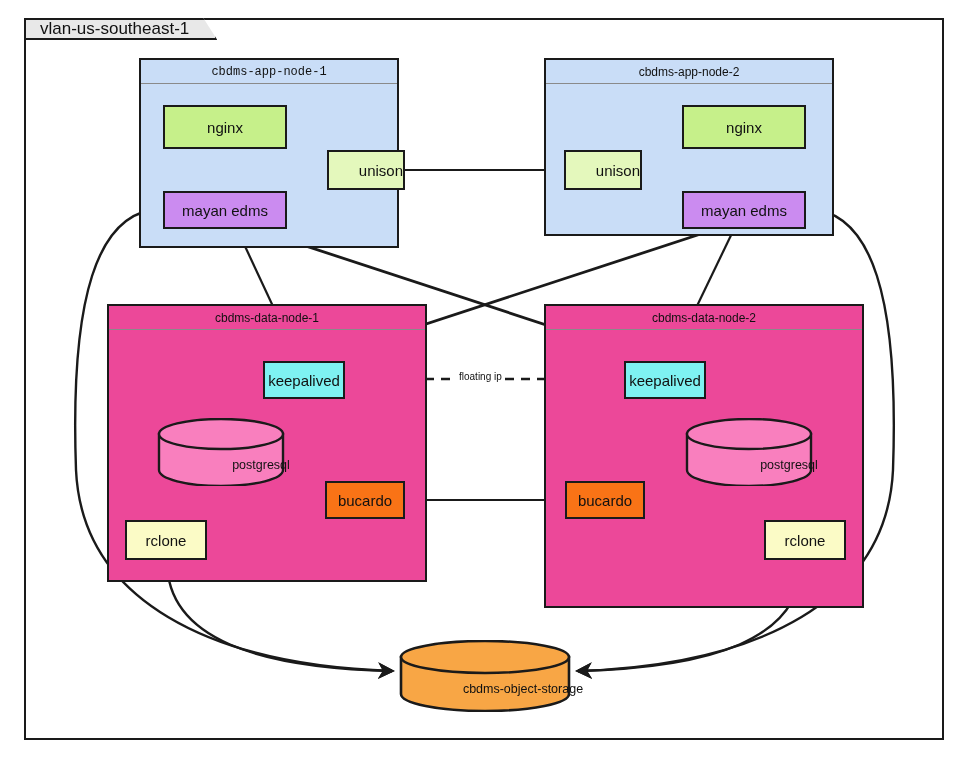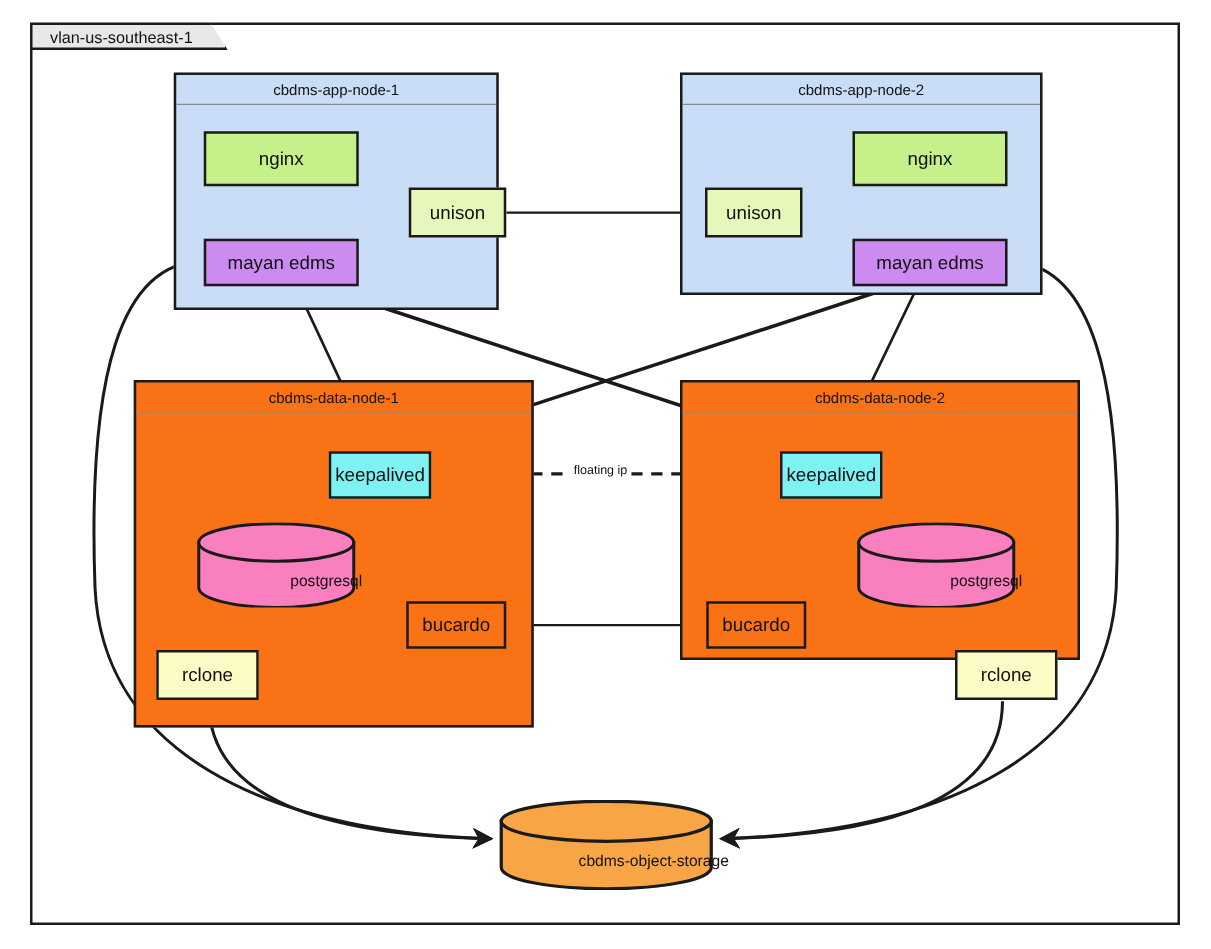--- a/index.html
+++ b/index.html
@@ -41,33 +41,33 @@
     left: 24px;
     top: 18px;
     height: 22px;
     background: #e8e8e8;
     border: 2px solid #1a1a1a;
     border-bottom: 2px solid #1a1a1a;
     box-sizing: border-box;
     display: flex;
     align-items: center;
     padding: 0 26px 0 14px;
-    font-size: 13px;
+    font-size: 17px;
     color: #111111;
     clip-path: polygon(0 0, calc(100% - 14px) 0, 100% 100%, 0 100%);
     white-space: nowrap;
   }
   
   .node-box {
     position: absolute;
     border: 2px solid #1a1a1a;
     box-sizing: border-box;
   }
   .node-app { background: #c9ddf7; }
-  .node-data { background: #f97316; }
+  .node-data { background: #ec4899; }
   .node-title {
     height: 24px;
     line-height: 24px;
     text-align: center;
     font-size: 12px;
     color: #111111;
     border-bottom: 1px solid #8a8a8a;
     box-sizing: border-box;
     white-space: nowrap;
   }
@@ -78,21 +78,21 @@
     box-sizing: border-box;
     display: flex;
     align-items: center;
     justify-content: center;
     font-size: 15px;
     color: #111111;
     text-align: center;
     white-space: nowrap;
   }
   .c-nginx   { background: #c6f08a; }
-  .c-unison  { background: #e4f8bc; }
+  .c-unison  { background: #e4f8bc; justify-content: flex-end; }
   .c-mayan   { background: #cb8bf0; }
   .c-keep    { background: #7ef2f2; text-align: right; }
   .c-bucardo { background: #f97316; }
   .c-rclone  { background: #fbfbc6; }
   
   .cyl {
     position: absolute;
   }
   .cyl svg { display: block; }
   .cyl-label {
@@ -169,21 +169,21 @@
 
     <path d="M 167 561 C 167 640 260 668 392 671" fill="none" stroke="#1a1a1a" stroke-width="2.4" marker-end="url(#arrow)"></path>
 
     <path d="M 802 561 C 802 640 710 668 578 671" fill="none" stroke="#1a1a1a" stroke-width="2.4" marker-end="url(#arrow)"></path>
 
     <path d="M 163 209 C 96 209 70 300 76 470 C 82 600 210 665 392 671" fill="none" stroke="#1a1a1a" stroke-width="2.4" marker-end="url(#arrow)"></path>
 
     <path d="M 806 209 C 873 209 899 300 893 470 C 887 600 760 665 578 671" fill="none" stroke="#1a1a1a" stroke-width="2.4" marker-end="url(#arrow)"></path>
   </svg>
 
-  <div class="node-box node-app" style="left:139px; top:58px; width:260px; height:190px;">
+  <div class="node-box node-app" style="left:139px; top:58px; width:260px; height:190px;font-family:Liberation Mono, monospace;">
     <div class="node-title">cbdms-app-node-1</div>
   </div>
 
   <div class="comp c-nginx" style="left:163px; top:105px; width:124px; height:44px;">
     <span>nginx</span>
   </div>
   <div class="comp c-unison" style="left:327px; top:150px; width:78px; height:40px;">
     <span>unison</span>
   </div>
   <div class="comp c-mayan" style="left:163px; top:191px; width:124px; height:38px;">
@@ -220,21 +220,21 @@
     <div class="cyl-label" style="top:40px;">postgresql</div>
   </div>
 
   <div class="comp c-bucardo" style="left:325px; top:481px; width:80px; height:38px;">
     <span>bucardo</span>
   </div>
   <div class="comp c-rclone" style="left:125px; top:520px; width:82px; height:40px;">
     <span>rclone</span>
   </div>
 
-  <div class="node-box node-data" style="left:544px; top:304px; width:320px; height:224px;">
+  <div class="node-box node-data" style="left:544px; top:304px; width:320px; height:304px;">
     <div class="node-title">cbdms-data-node-2</div>
   </div>
 
   <div class="comp c-keep" style="left:624px; top:361px; width:82px; height:38px;">
     <span>keepalived</span>
   </div>
 
   <div class="cyl" style="left:685px; top:418px; width:128px; height:68px;">
     <svg width="128" height="68" viewBox="0 0 128 68" xmlns="http://www.w3.org/2000/svg">
       <path d="M 2 16 L 2 52 A 62 16 0 0 0 126 52 L 126 16 Z" fill="#f97fbe" stroke="#1a1a1a" stroke-width="2.4"></path>

